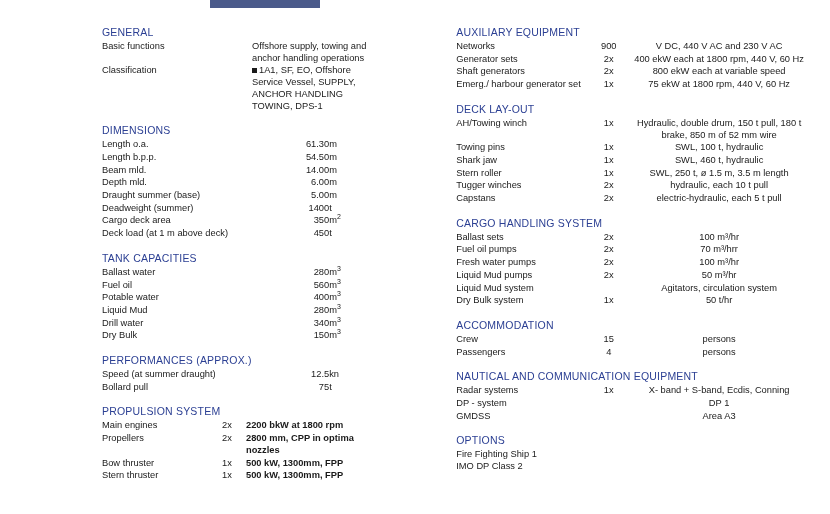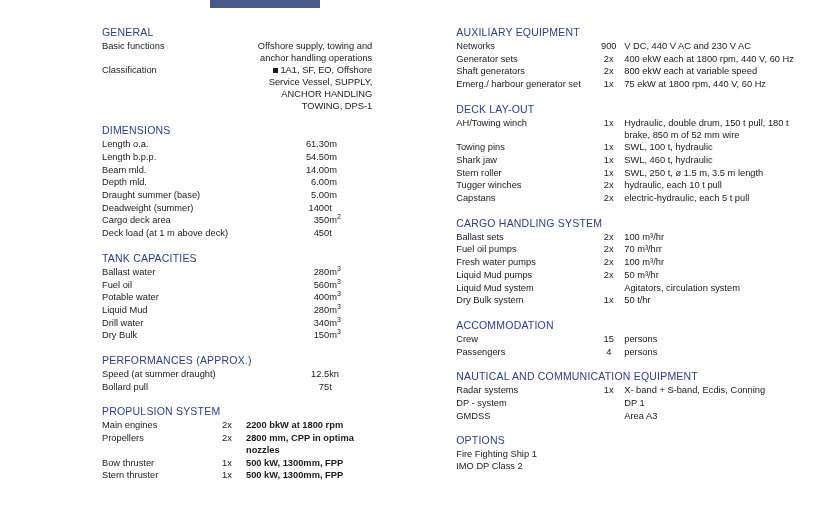--- a/index.html
+++ b/index.html
@@ -52,26 +52,26 @@
     width: 100%;
   }
   table.spec td {
     vertical-align: top;
     padding: 0 0 1px 0;
     white-space: normal;
   }
   td.label { width: 150px; padding-right: 4px; }
   td.val { width: 40px; text-align: right; padding-right: 5px; white-space: nowrap; }
   td.unit { width: 36px; white-space: nowrap; }
-  td.wide { white-space: normal; text-align: right; }
+  td.wide { white-space: normal; }
 
   
   .col-right td.label { width: 142px; }
   .col-right td.val { width: 26px; text-align: center; padding-right: 5px; margin-top: 20px; }
-  .col-right td.unit { width: auto; }
+  .col-right td.unit { width: auto; text-align: center; }
 
   .col-left .spec-prop td.label { width: 120px; }
   .col-left .spec-prop td.val { width: 24px; text-align: left; }
   .col-left .spec-prop td.unit { width: auto; font-weight: bold; }
 
   .sup { font-size: 7px; vertical-align: super; line-height: 0; }
   .bullet-sq { display: inline-block; width: 5px; height: 5px; background: #1a1a1a; margin-right: 2px; vertical-align: middle; }
   .plain-line { font-size: 9.3px; line-height: 1.26; }
 </style>
 </head>

